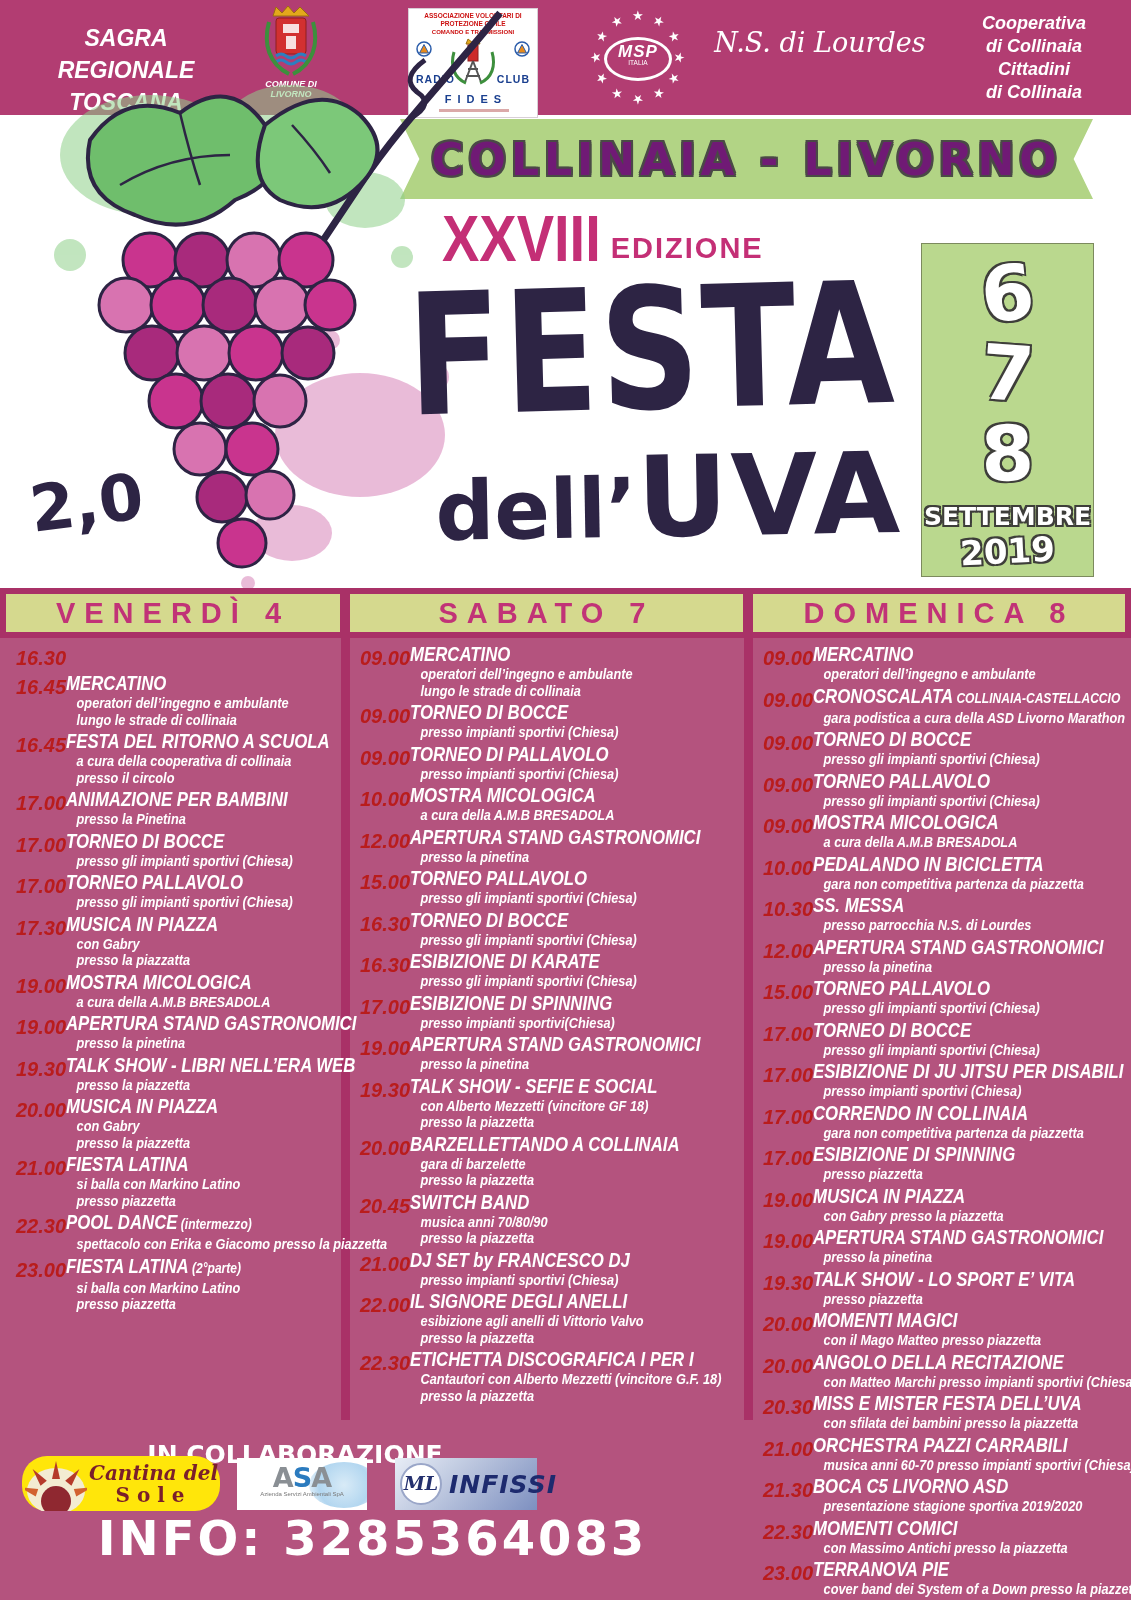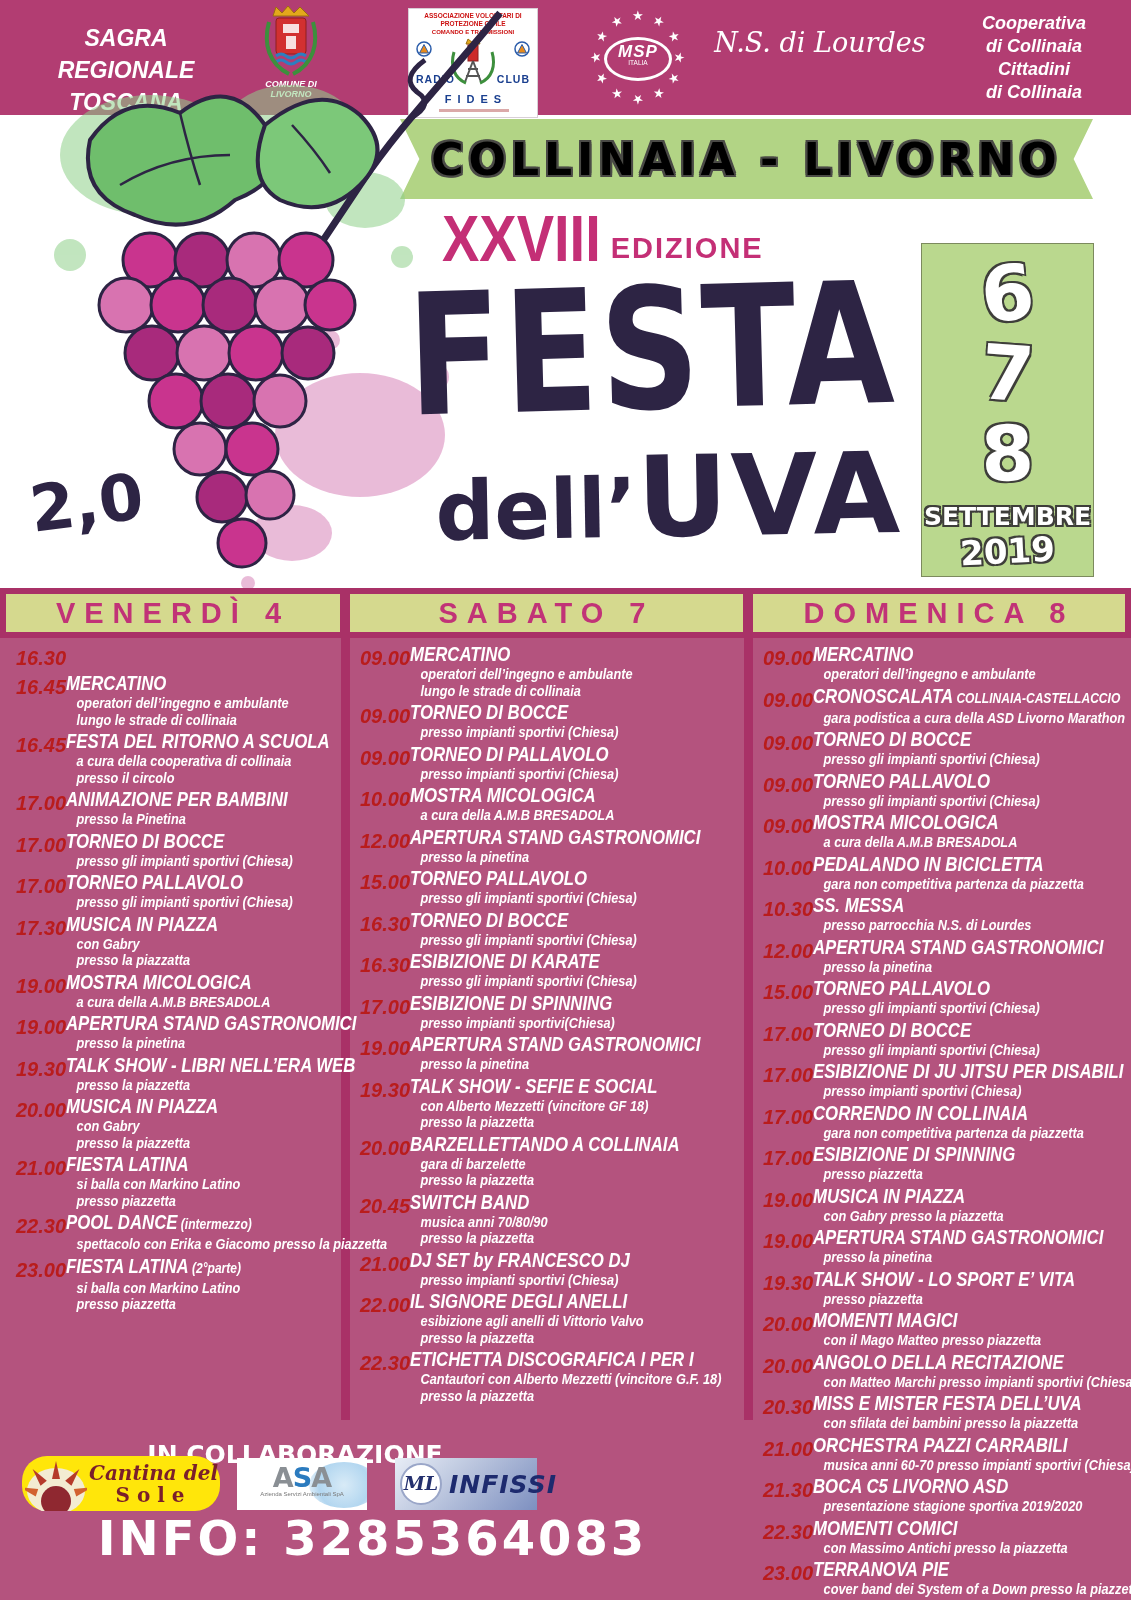--- a/index.html
+++ b/index.html
@@ -36,21 +36,21 @@
   .msp-name{font-style:italic;font-weight:bold;font-size:17px;margin-top:2px;letter-spacing:1px;}
   .msp-sub{font-size:6.5px;margin-top:-3px;}
   .parrocchia{left:700px;top:24px;width:240px;text-align:center;color:#fff;
               font-family:"DejaVu Serif",serif;font-style:italic;font-size:27px;line-height:1.4;}
   .coop{left:950px;top:12px;width:168px;text-align:center;color:#fff;font-weight:bold;
         font-style:italic;font-size:18px;line-height:1.28;}
   
   .banner{left:400px;top:119px;width:693px;height:80px;background:var(--banner-green);
           clip-path:polygon(0 0,100% 0,97.2% 50%,100% 100%,0 100%,2.8% 50%);
           display:flex;align-items:center;justify-content:center;}
-  .banner-text{color:#000000;font-weight:900;font-size:44px;letter-spacing:5px;font-family:"DejaVu Sans",sans-serif;
+  .banner-text{color:#701a75;font-weight:900;font-size:44px;letter-spacing:5px;font-family:"DejaVu Sans",sans-serif;
      text-shadow:-2px -2px 0 #4a4a46,2px -2px 0 #4a4a46,-2px 2px 0 #4a4a46,2px 2px 0 #4a4a46,
                  0 -2px 0 #4a4a46,0 2px 0 #4a4a46,-2px 0 0 #4a4a46,2px 0 0 #4a4a46;}
   .edition{left:442px;top:206px;color:var(--edition-pink);white-space:nowrap;}
   .edition .roman{font-size:56px;font-weight:bold;display:inline-block;transform:scaleY(1.15);letter-spacing:0px;}
   .edition .edlabel{font-size:29px;font-weight:bold;margin-left:10px;letter-spacing:2px;}
   .festa{left:398px;top:252px;width:502px;text-align:center;color:var(--title-ink);
          font-family:"DejaVu Sans",sans-serif;font-weight:900;font-size:138px;
          transform:rotate(-1.5deg) scaleY(1.22);transform-origin:center top;letter-spacing:2px;}
   .delluva{left:428px;top:432px;width:482px;text-align:center;color:var(--title-ink);
            font-family:"DejaVu Sans",sans-serif;transform:rotate(-1deg);white-space:nowrap;}

